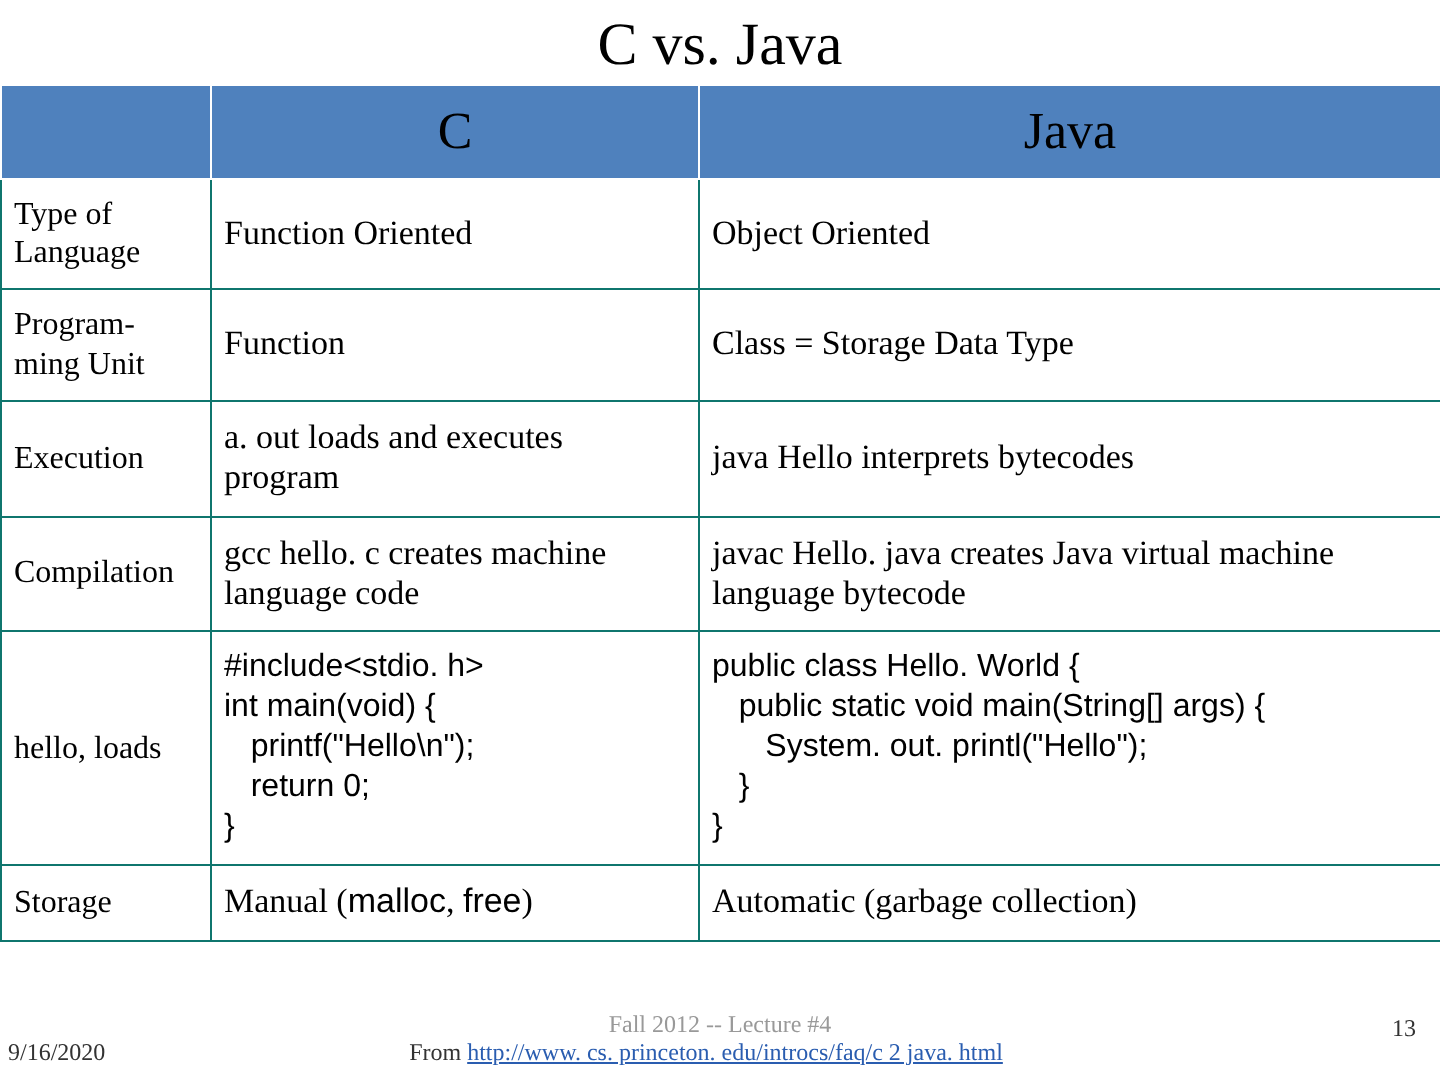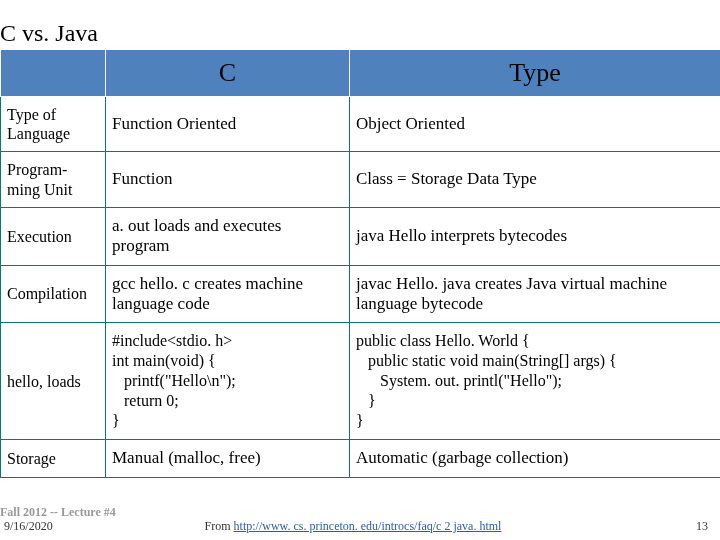--- a/index.html
+++ b/index.html
@@ -6,23 +6,23 @@
   body {
     margin: 0;
     width: 720px;
     height: 540px;
     font-family: "Times New Roman", serif;
     background: #fff;
     position: relative;
     overflow: hidden;
   }
   .title {
-    text-align: left;
-    font-size: 24px;
-    padding: 20px 0 2px;
+    text-align: center;
+    font-size: 30px;
+    padding: 6px 0 2px;
     color: #000;
   }
   table {
     border-collapse: collapse;
     width: 100%;
     table-layout: fixed;
   }
   col.c0 { width: 105px; }
   col.c1 { width: 244px; }
   col.c2 { width: 371px; }
@@ -41,56 +41,56 @@
     border: 1px solid #0f766e;
     padding: 8px 6px;
     font-size: 17px;
     vertical-align: middle;
     line-height: 1.2;
   }
   td:first-child {
     font-size: 16px;
   }
   .code-block {
-    font-family: Liberation Serif, serif;
+    font-family: Liberation Sans, sans-serif;
     white-space: pre;
     line-height: 1.25;
     font-size: 16px;
   }
-  .mono { font-family: Liberation Serif, serif; }
+  .mono { font-family: Liberation Sans, sans-serif; }
   .footer {
     position: absolute;
     bottom: 6px;
     left: 0;
     width: 720px;
     font-size: 12px;
     color: #333;
   }
   .footer-date { position: absolute; left: 4px; bottom: 0; }
-  .footer-mid { position: absolute; left: 0; right: 0; bottom: 14px; color: #999; font-weight: bold; }
+  .footer-mid { position: absolute; left: 0; right: 0; text-align: center; bottom: 14px; color: #999; }
   .footer-src { position: absolute; left: 0; right: 14px; text-align: center; bottom: 0; }
   .footer-src a { color: #2a5db0; text-decoration: underline; }
-  .footer-page { position: absolute; right: 12px; bottom: 0; }
+  .footer-page { position: absolute; right: 12px; bottom: 12px; }
 </style>
 </head>
 <body>
 
 <div class="title">C vs. Java</div>
 
 <table>
   <colgroup>
       <col class="c0">
       <col class="c1">
       <col class="c2">
     </colgroup>
   <thead>
     <tr>
       <th></th>
       <th>C</th>
-      <th>Type</th>
+      <th>Java</th>
     </tr>
   </thead>
   <tbody>
     <tr>
       <td>Type of Language</td>
       <td>Function Oriented</td>
       <td>Object Oriented</td>
     </tr>
     <tr>
       <td style="white-space:pre-line">Program-

